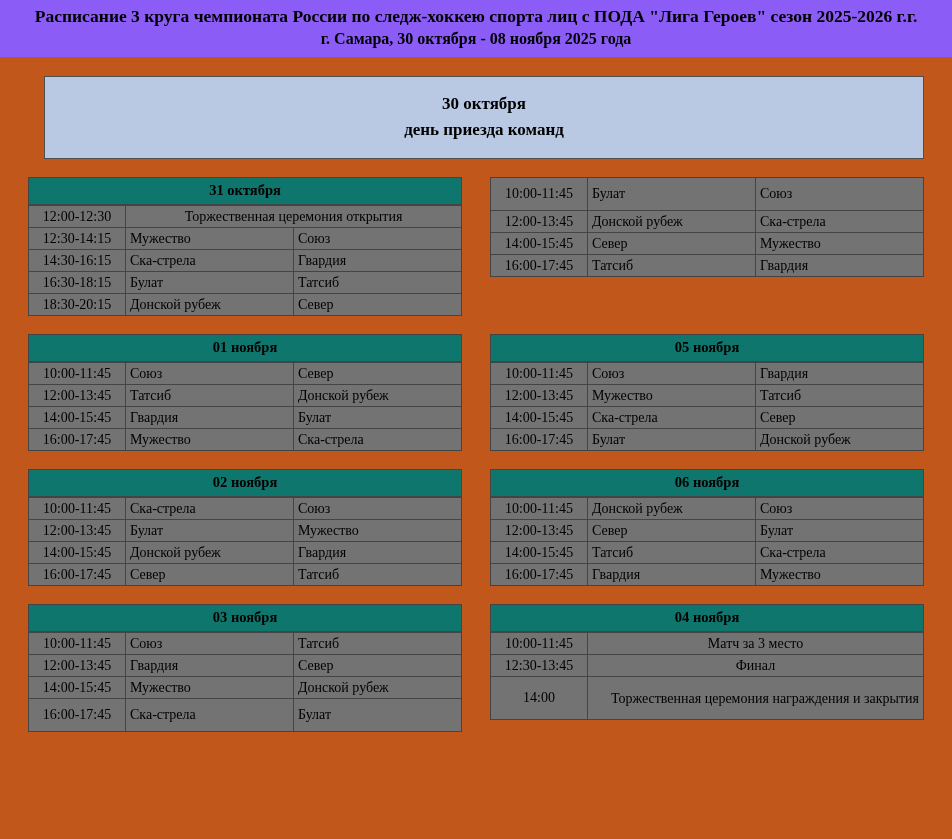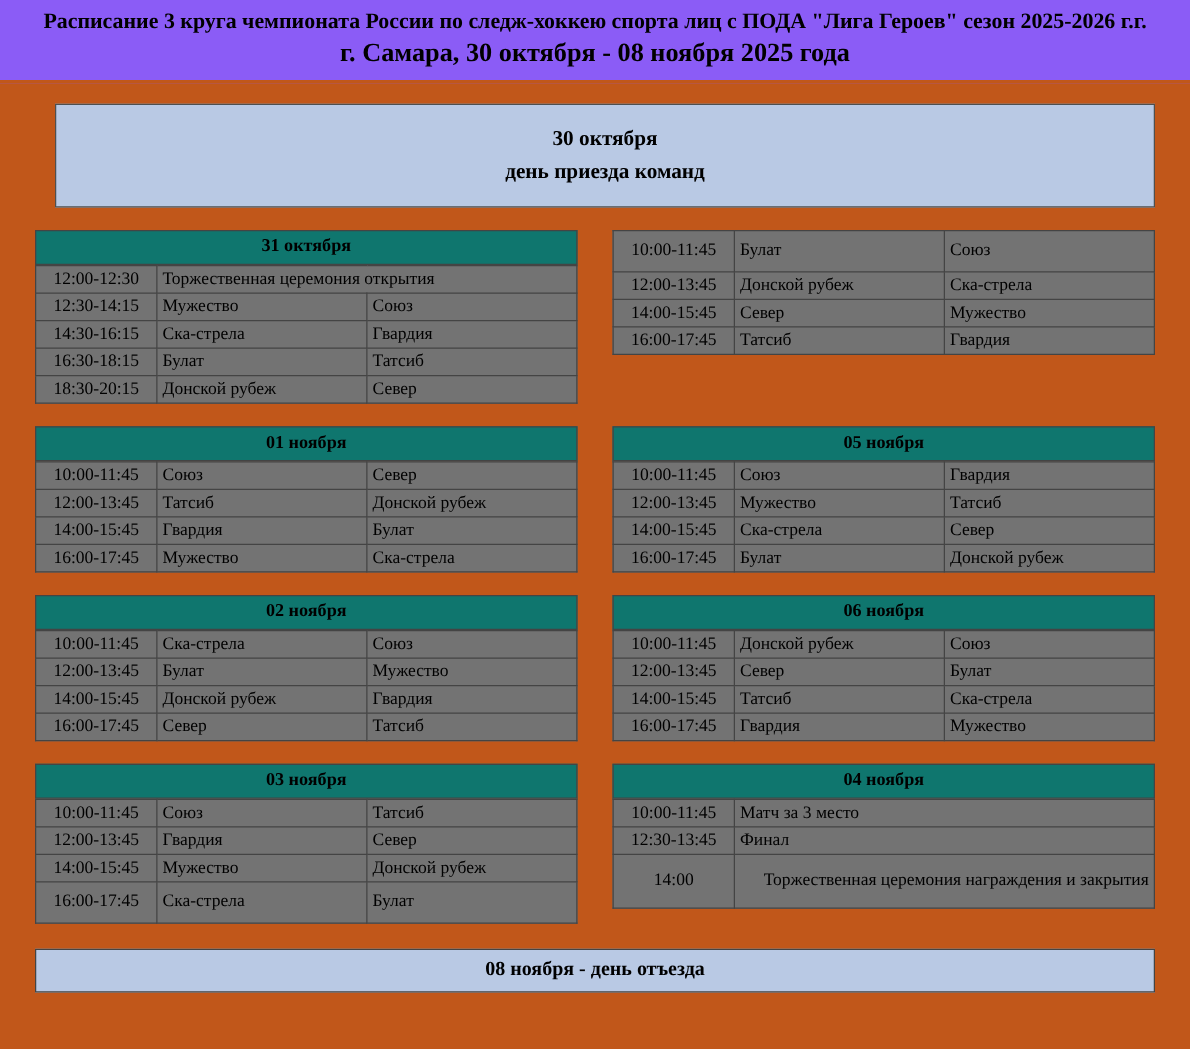--- a/index.html
+++ b/index.html
@@ -27,21 +27,21 @@
     padding: 6px 10px 8px 10px;
     text-align: center;
   }
   .header-line {
     font-weight: bold;
     font-size: 17.5px;
     line-height: 1.25;
   }
   .header-line2 {
     font-weight: bold;
-    font-size: 21px;
+    font-size: 16px;
     line-height: 1.35;
   }
   
   .arrival {
     margin: 16px 28px 0 44px;
     background: #b9c9e4;
     border: 1px solid #4f4f4f;
     padding: 14px 0 16px 0;
     text-align: center;
   }
@@ -86,20 +86,21 @@
     overflow: hidden;
   }
   td.time {
     width: 88px;
     text-align: center;
   }
   td.team {
     width: auto;
   }
   td.span2 {
+    text-align: center;
   }
   td.wrap {
     white-space: normal;
     text-align: right;
     line-height: 1.25;
     padding: 2px 6px;
   }
   
   .departure {
     margin: 20px 28px 0 28px;
@@ -333,15 +334,14 @@
             </tr>
             <tr>
               <td class="time">14:00</td>
               <td colspan="2" class="wrap" style="height: 40px;">Торжественная церемония награждения и закрытия</td>
             </tr>
           </tbody>
         </table>
       </div>
     </div>
 
-  <div class="departure">08 ноября - день отъезда</div>
 
 </div>
 
 </body></html>

